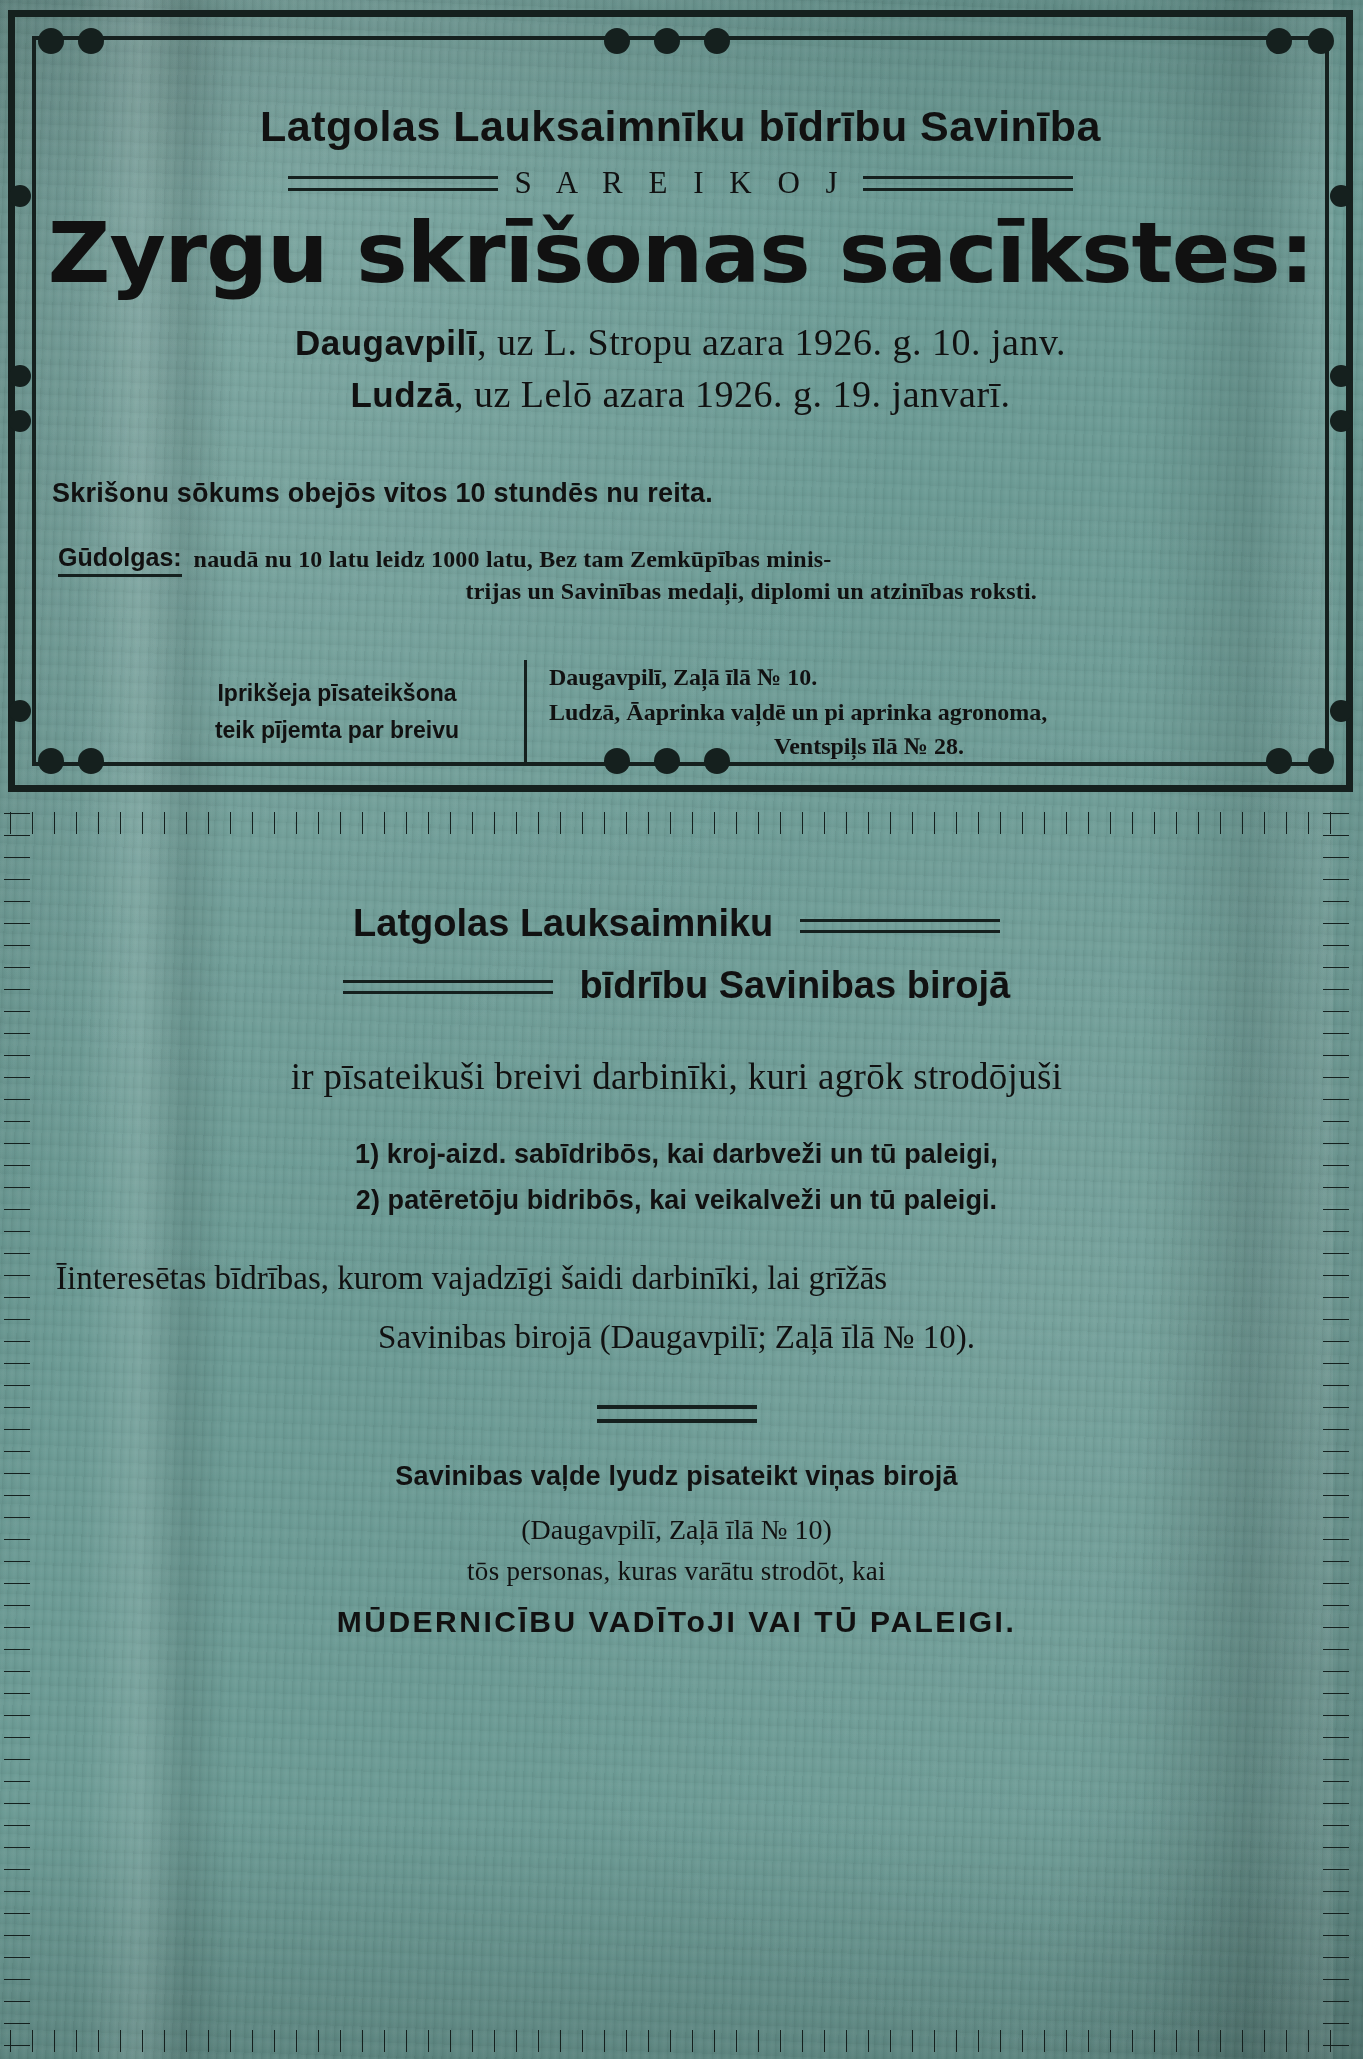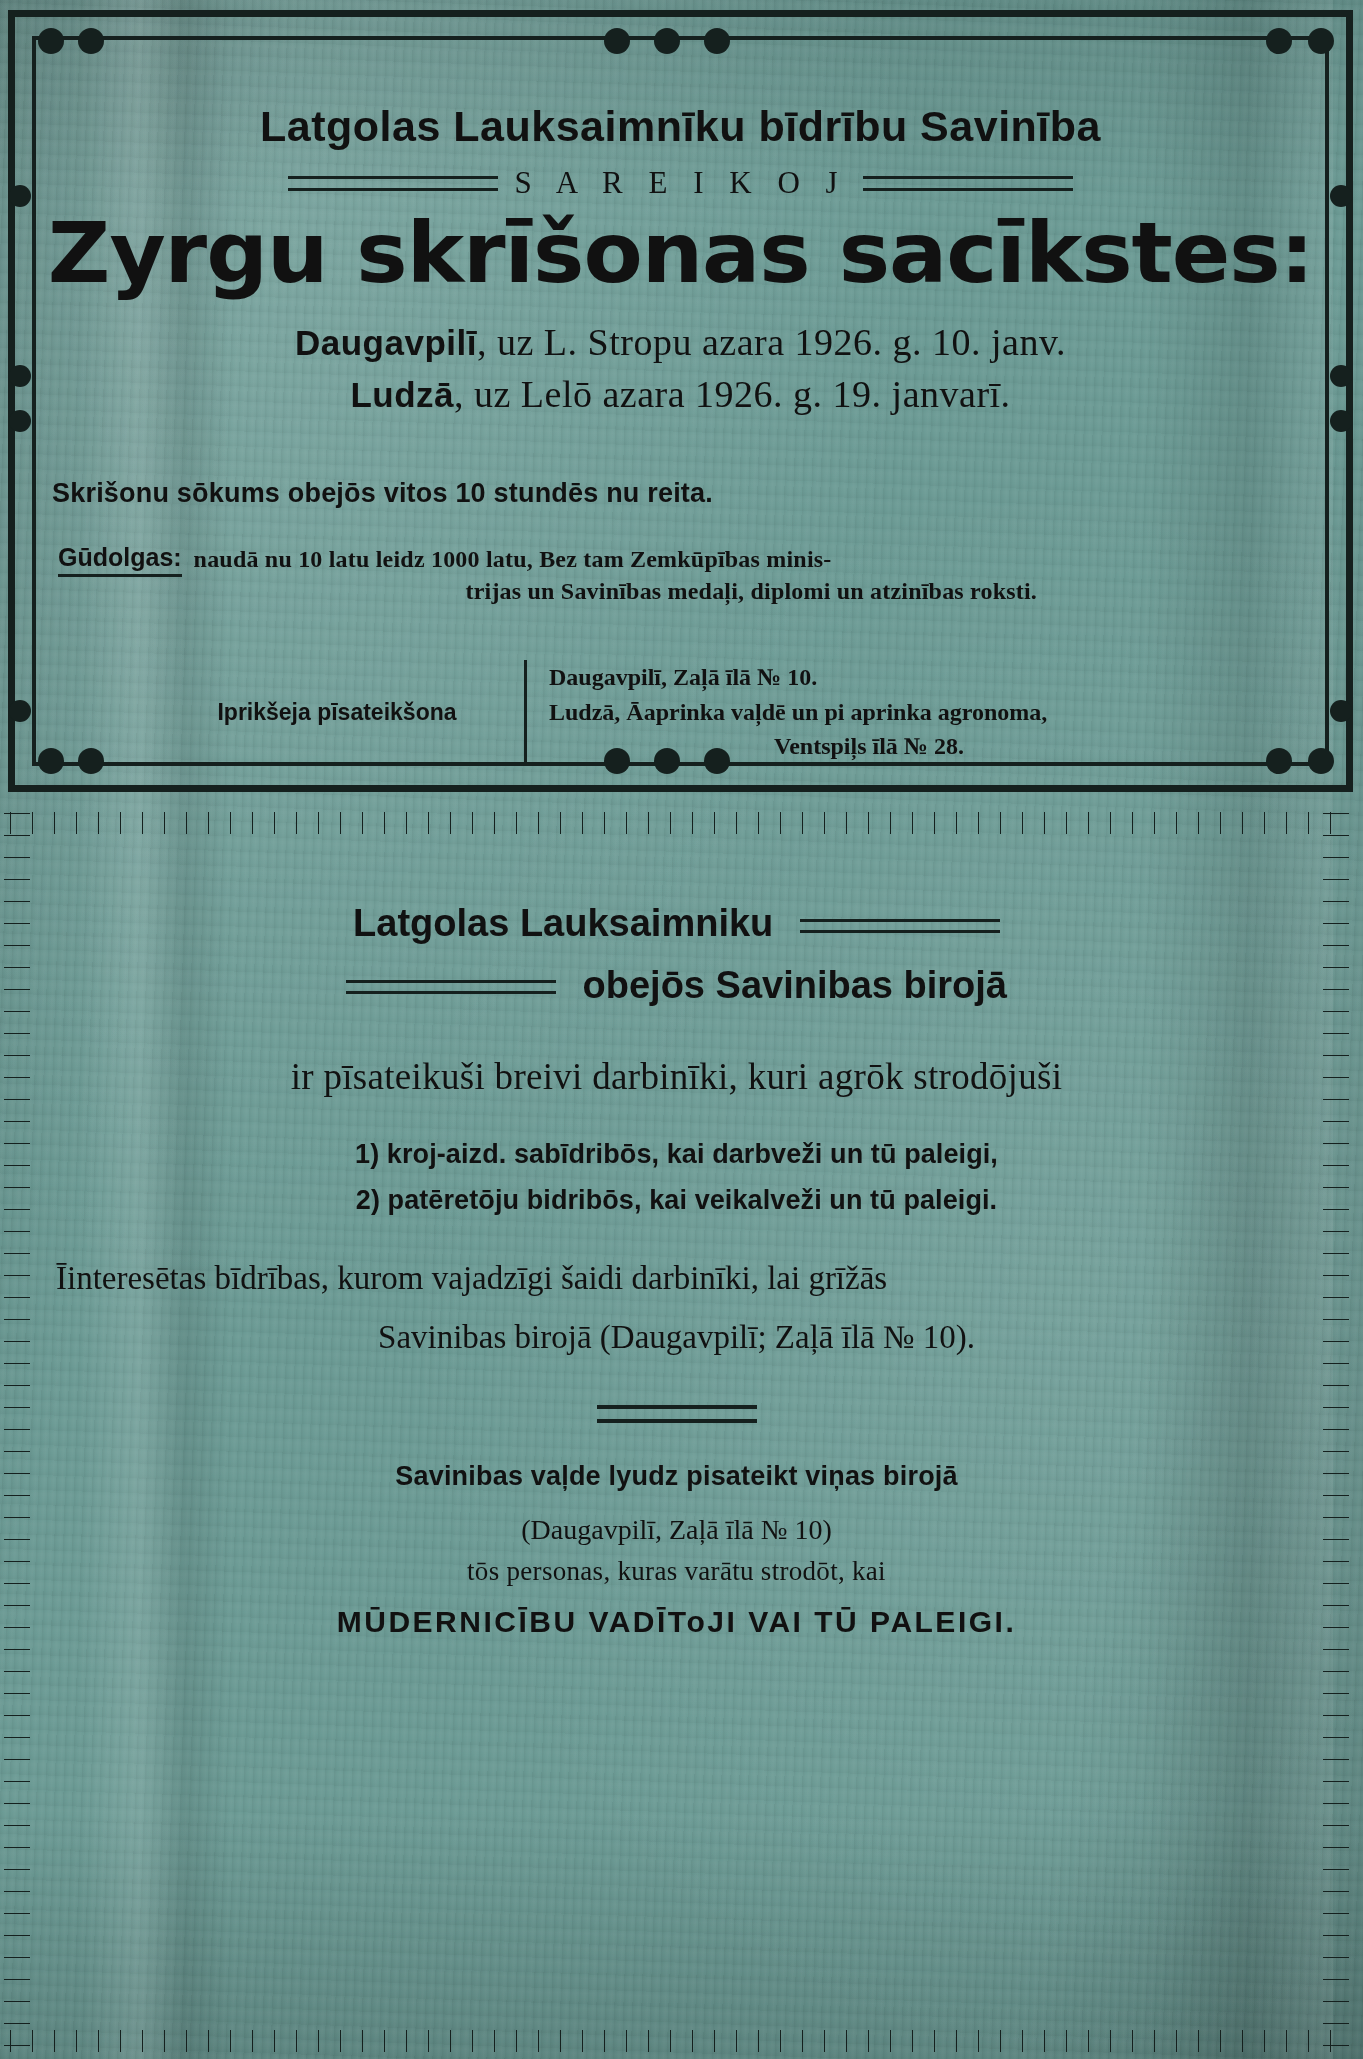--- a/index.html
+++ b/index.html
@@ -224,20 +224,21 @@
       <div class="gud-label">Gūdolgas:</div>
       <div class="gud-text">
         <div>naudā nu 10 latu leidz 1000 latu,  Bez tam Zemkūpības minis-</div>
         <div style="text-align:center">trijas un Savinības medaļi, diplomi un atzinības roksti.</div>
       </div>
     </div>
 
     <div class="two-col">
       <div class="left-col">
         <div>Iprikšeja  pīsateikšona</div>
+        <div>teik  pījemta  par  breivu</div>
       </div>
       <div class="vbar"></div>
       <div class="right-col">
         <div>Daugavpilī, Zaļā īlā № 10.</div>
         <div>Ludzā, Āaprinka vaļdē un pi aprinka agronoma,</div>
         <div class="ctr">Ventspiļs īlā № 28.</div>
       </div>
     </div>
   </div>
 </section>
@@ -251,21 +252,21 @@
       repeating-linear-gradient(0deg, transparent 0px, transparent 6px, #15201e 6px, #15201e 7px, transparent 7px, transparent 22px);"></div>
 
   <div class="bot-inner">
     <div class="b-h1">
       <div>
         <span>Latgolas  Lauksaimniku</span>
         <span class="ln" style="width:200px;margin-left:16px;"></span>
       </div>
       <div style="margin-top:14px;">
         <span class="ln" style="width:210px;margin-right:16px;"></span>
-        <span>obejōs Savinibas birojā</span>
+        <span>bīdrību Savinibas birojā</span>
       </div>
     </div>
 
     <div class="b-sub">ir pīsateikuši breivi darbinīki, kuri agrōk strodōjuši</div>
 
     <ul class="b-list">
       <li>1) kroj-aizd. sabīdribōs, kai darbveži un tū paleigi,</li>
       <li>2) patēretōju bidribōs, kai veikalveži un tū  paleigi.</li>
     </ul>
 

